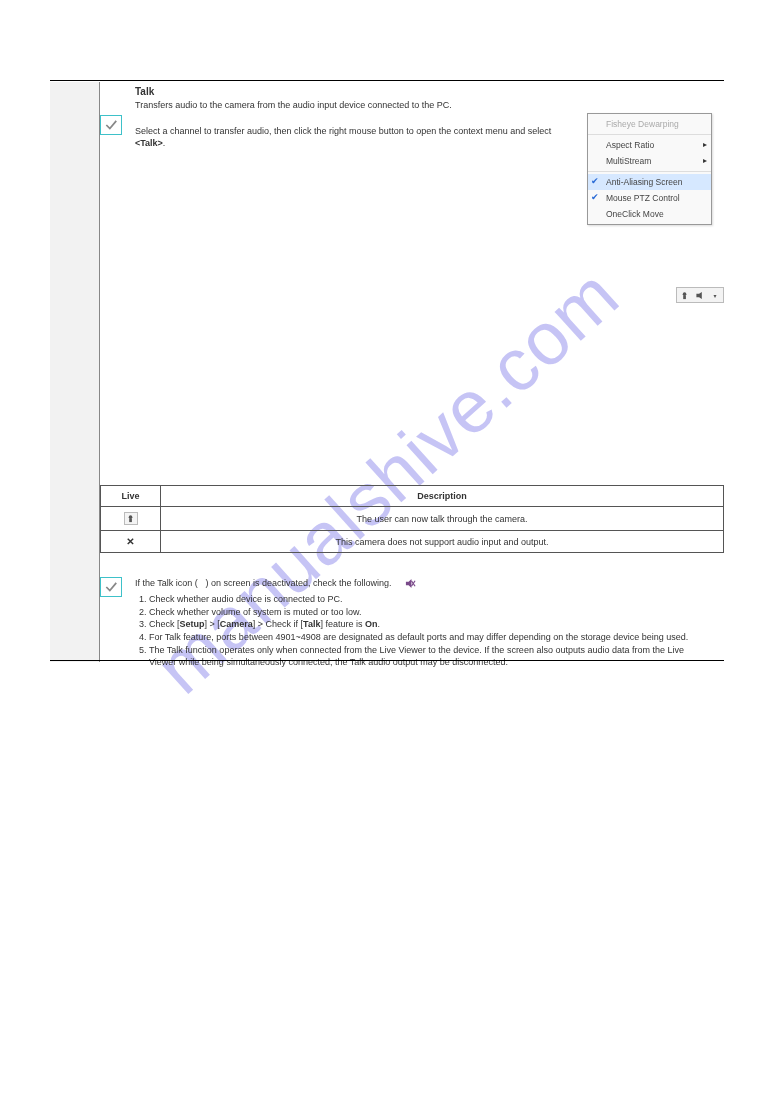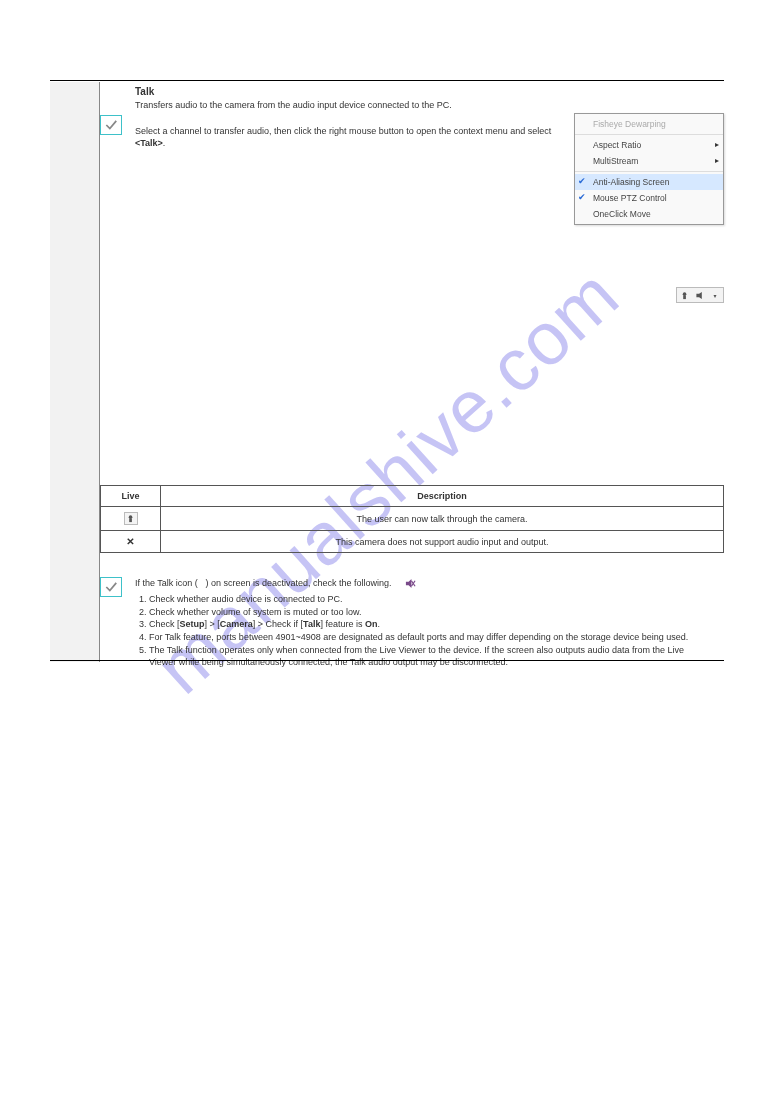--- a/index.html
+++ b/index.html
@@ -8,21 +8,21 @@
   .topbar{border-top:1.5px solid #000}
   .sidebar{position:absolute;top:82px;left:50px;width:50px;height:580px;background:#f2f2f2;border-right:1px solid #888}
   .content{margin-left:50px;padding:0 0 0 0}
   .section-body{padding:10px 0 10px 35px;position:relative}
   .section-title{font-size:10px;font-weight:bold;padding:6px 0 3px 35px}
   .section-sub{font-size:9px;padding:0 0 5px 35px;color:#333}
   .checkbox{position:absolute;left:0;top:0;width:22px;height:20px;border:1.5px solid #3ec1c9;background:#fff;display:flex;align-items:center;justify-content:center}
   .checkbox svg{width:16px;height:14px}
   .flowtext{font-size:9px;line-height:1.35;max-width:440px}
   
-  .menu{position:absolute;right:0;top:-2px;width:150px;border:1px solid #999;background:#f9f9f9;font-size:8.5px;box-shadow:1px 1px 2px rgba(0,0,0,.15)}
+  .menu{position:absolute;right:12px;top:-2px;width:125px;border:1px solid #999;background:#f9f9f9;font-size:8.5px;box-shadow:1px 1px 2px rgba(0,0,0,.15)}
   .menu .grp{border-bottom:1px solid #ddd;padding:2px 0}
   .menu .grp:last-child{border-bottom:0}
   .menu .mi{padding:3px 4px 3px 18px;position:relative;color:#444;cursor:default}
   .menu .mi.disabled{color:#aaa}
   .menu .mi.hl{background:#d6e8ff}
   .menu .mi .tick{position:absolute;left:3px;top:2px;color:#2a6bd6;font-size:9px}
   .menu .mi .arr{position:absolute;right:4px;top:3px;color:#333;font-size:8px}
   
   .iconstrip{position:absolute;right:0;top:172px}
   .pill{display:inline-flex;border:1px solid #bbb;background:#f3f3f3;padding:1px 1px;gap:1px;align-items:center}

